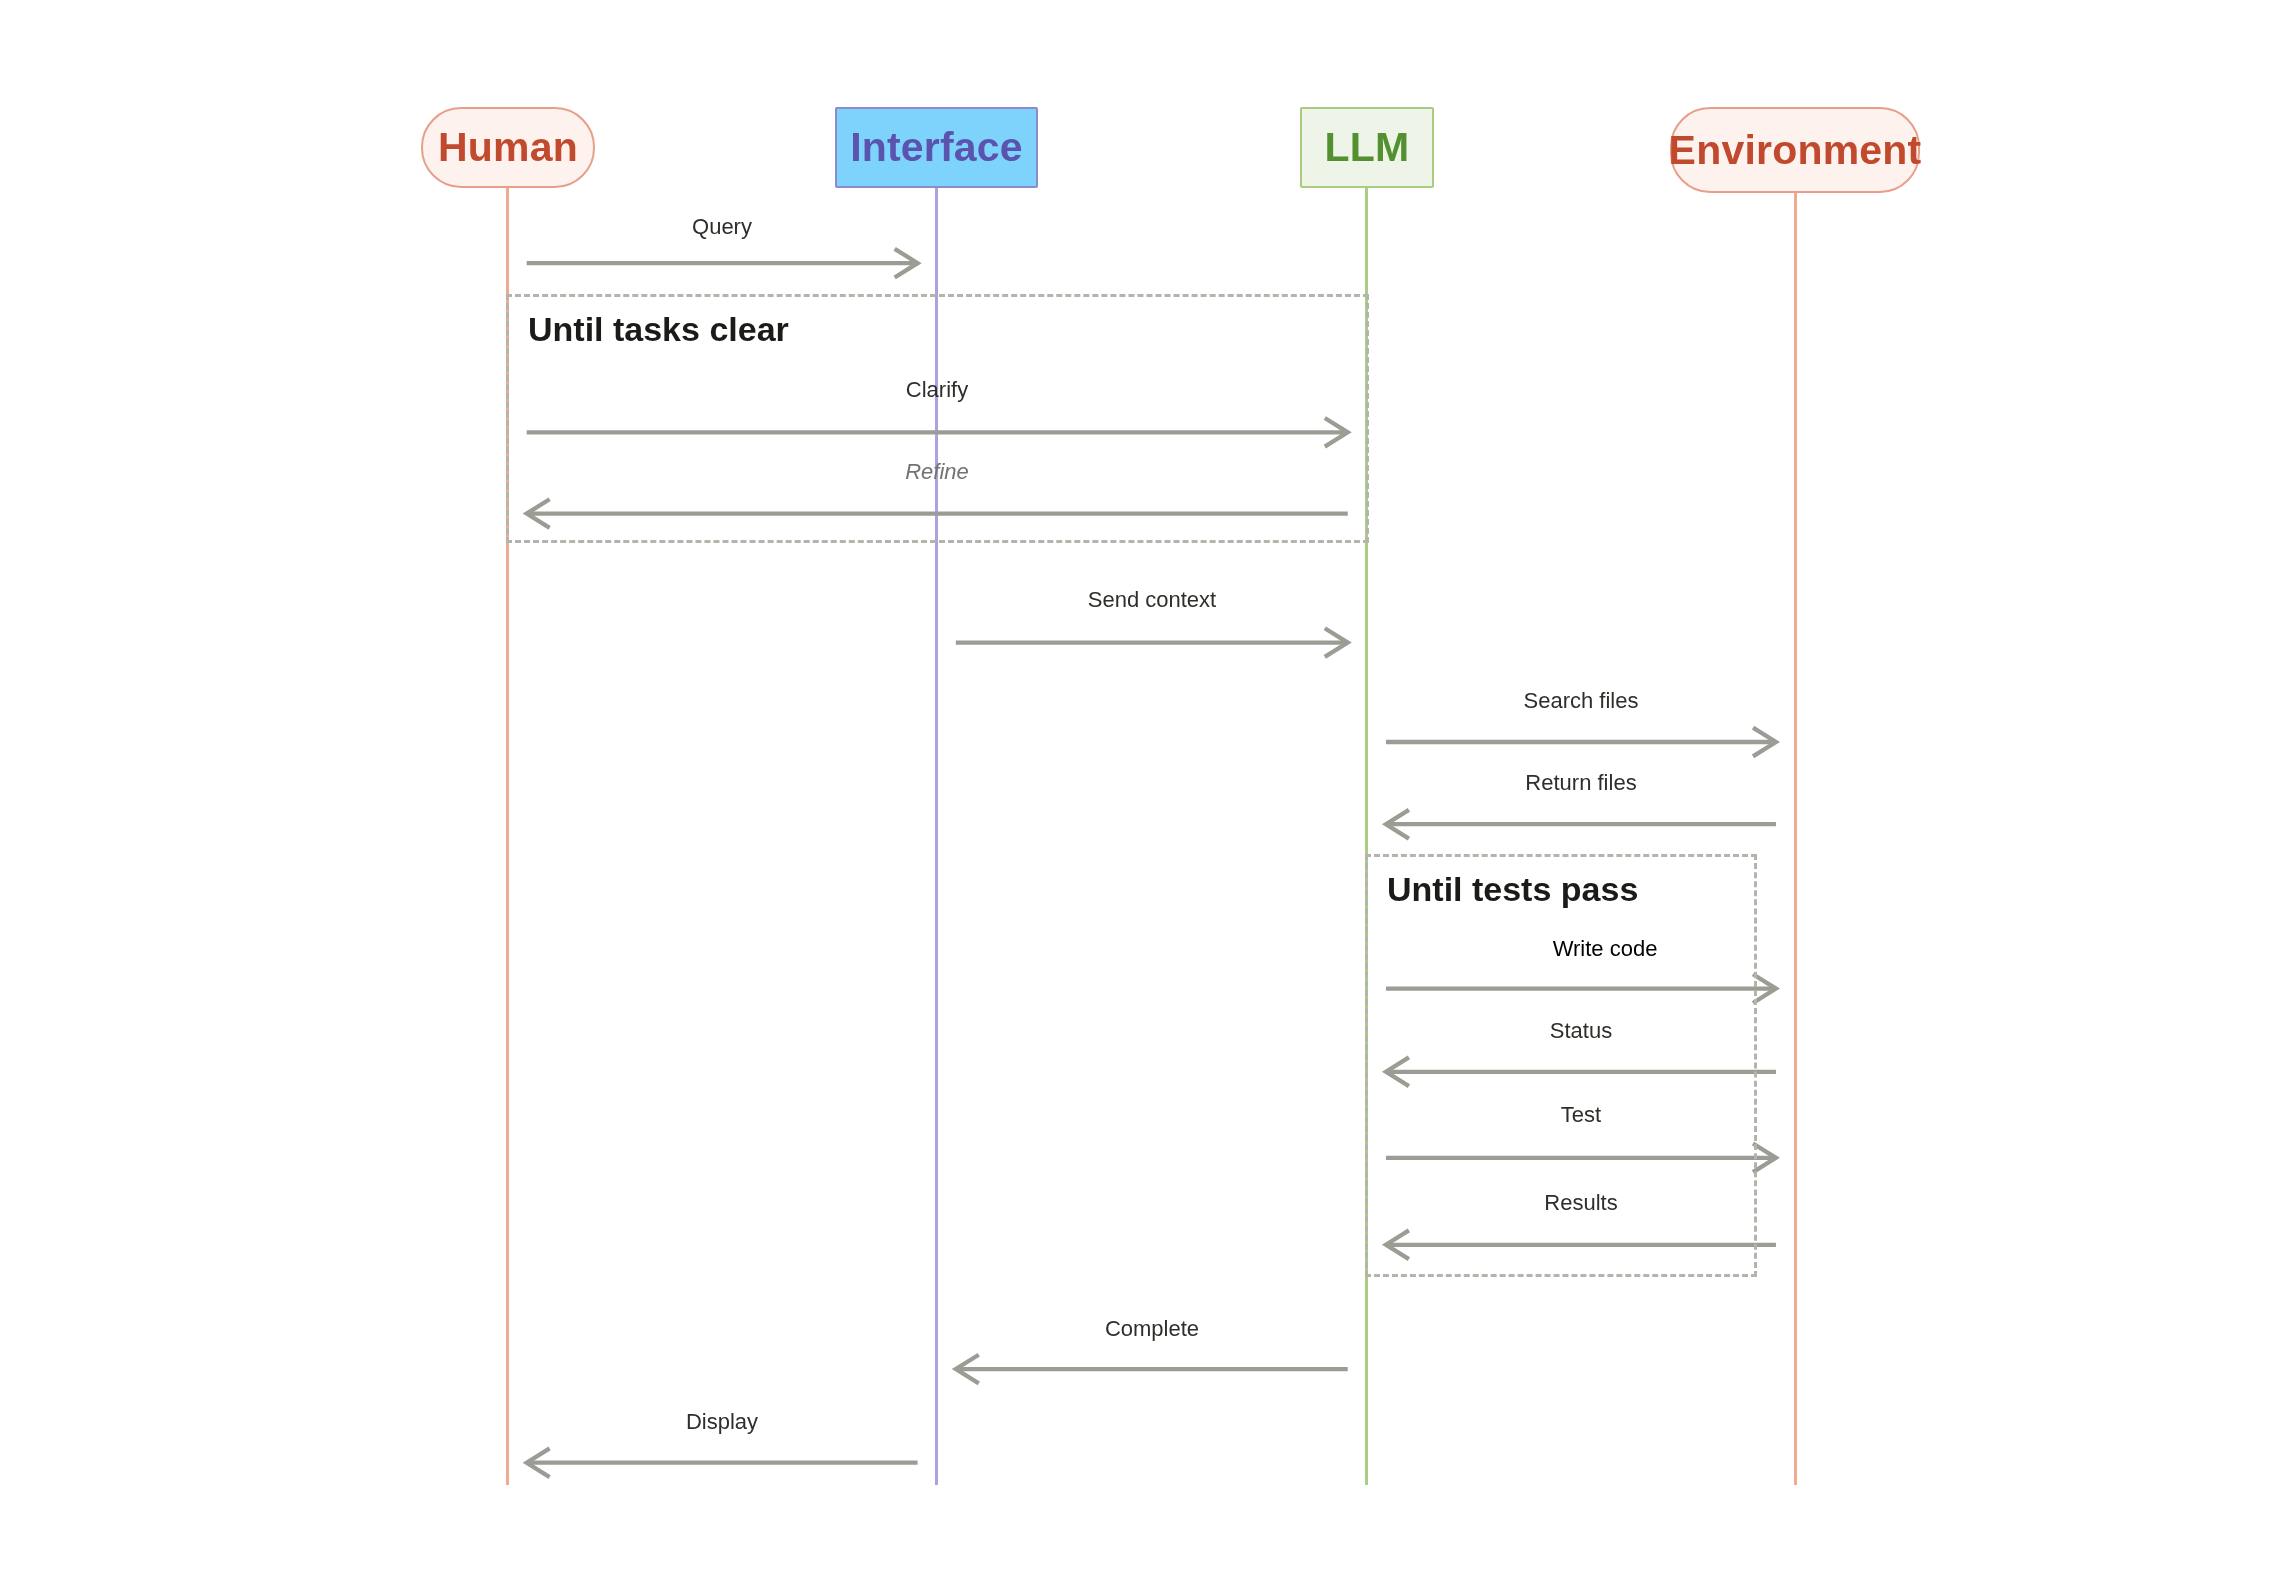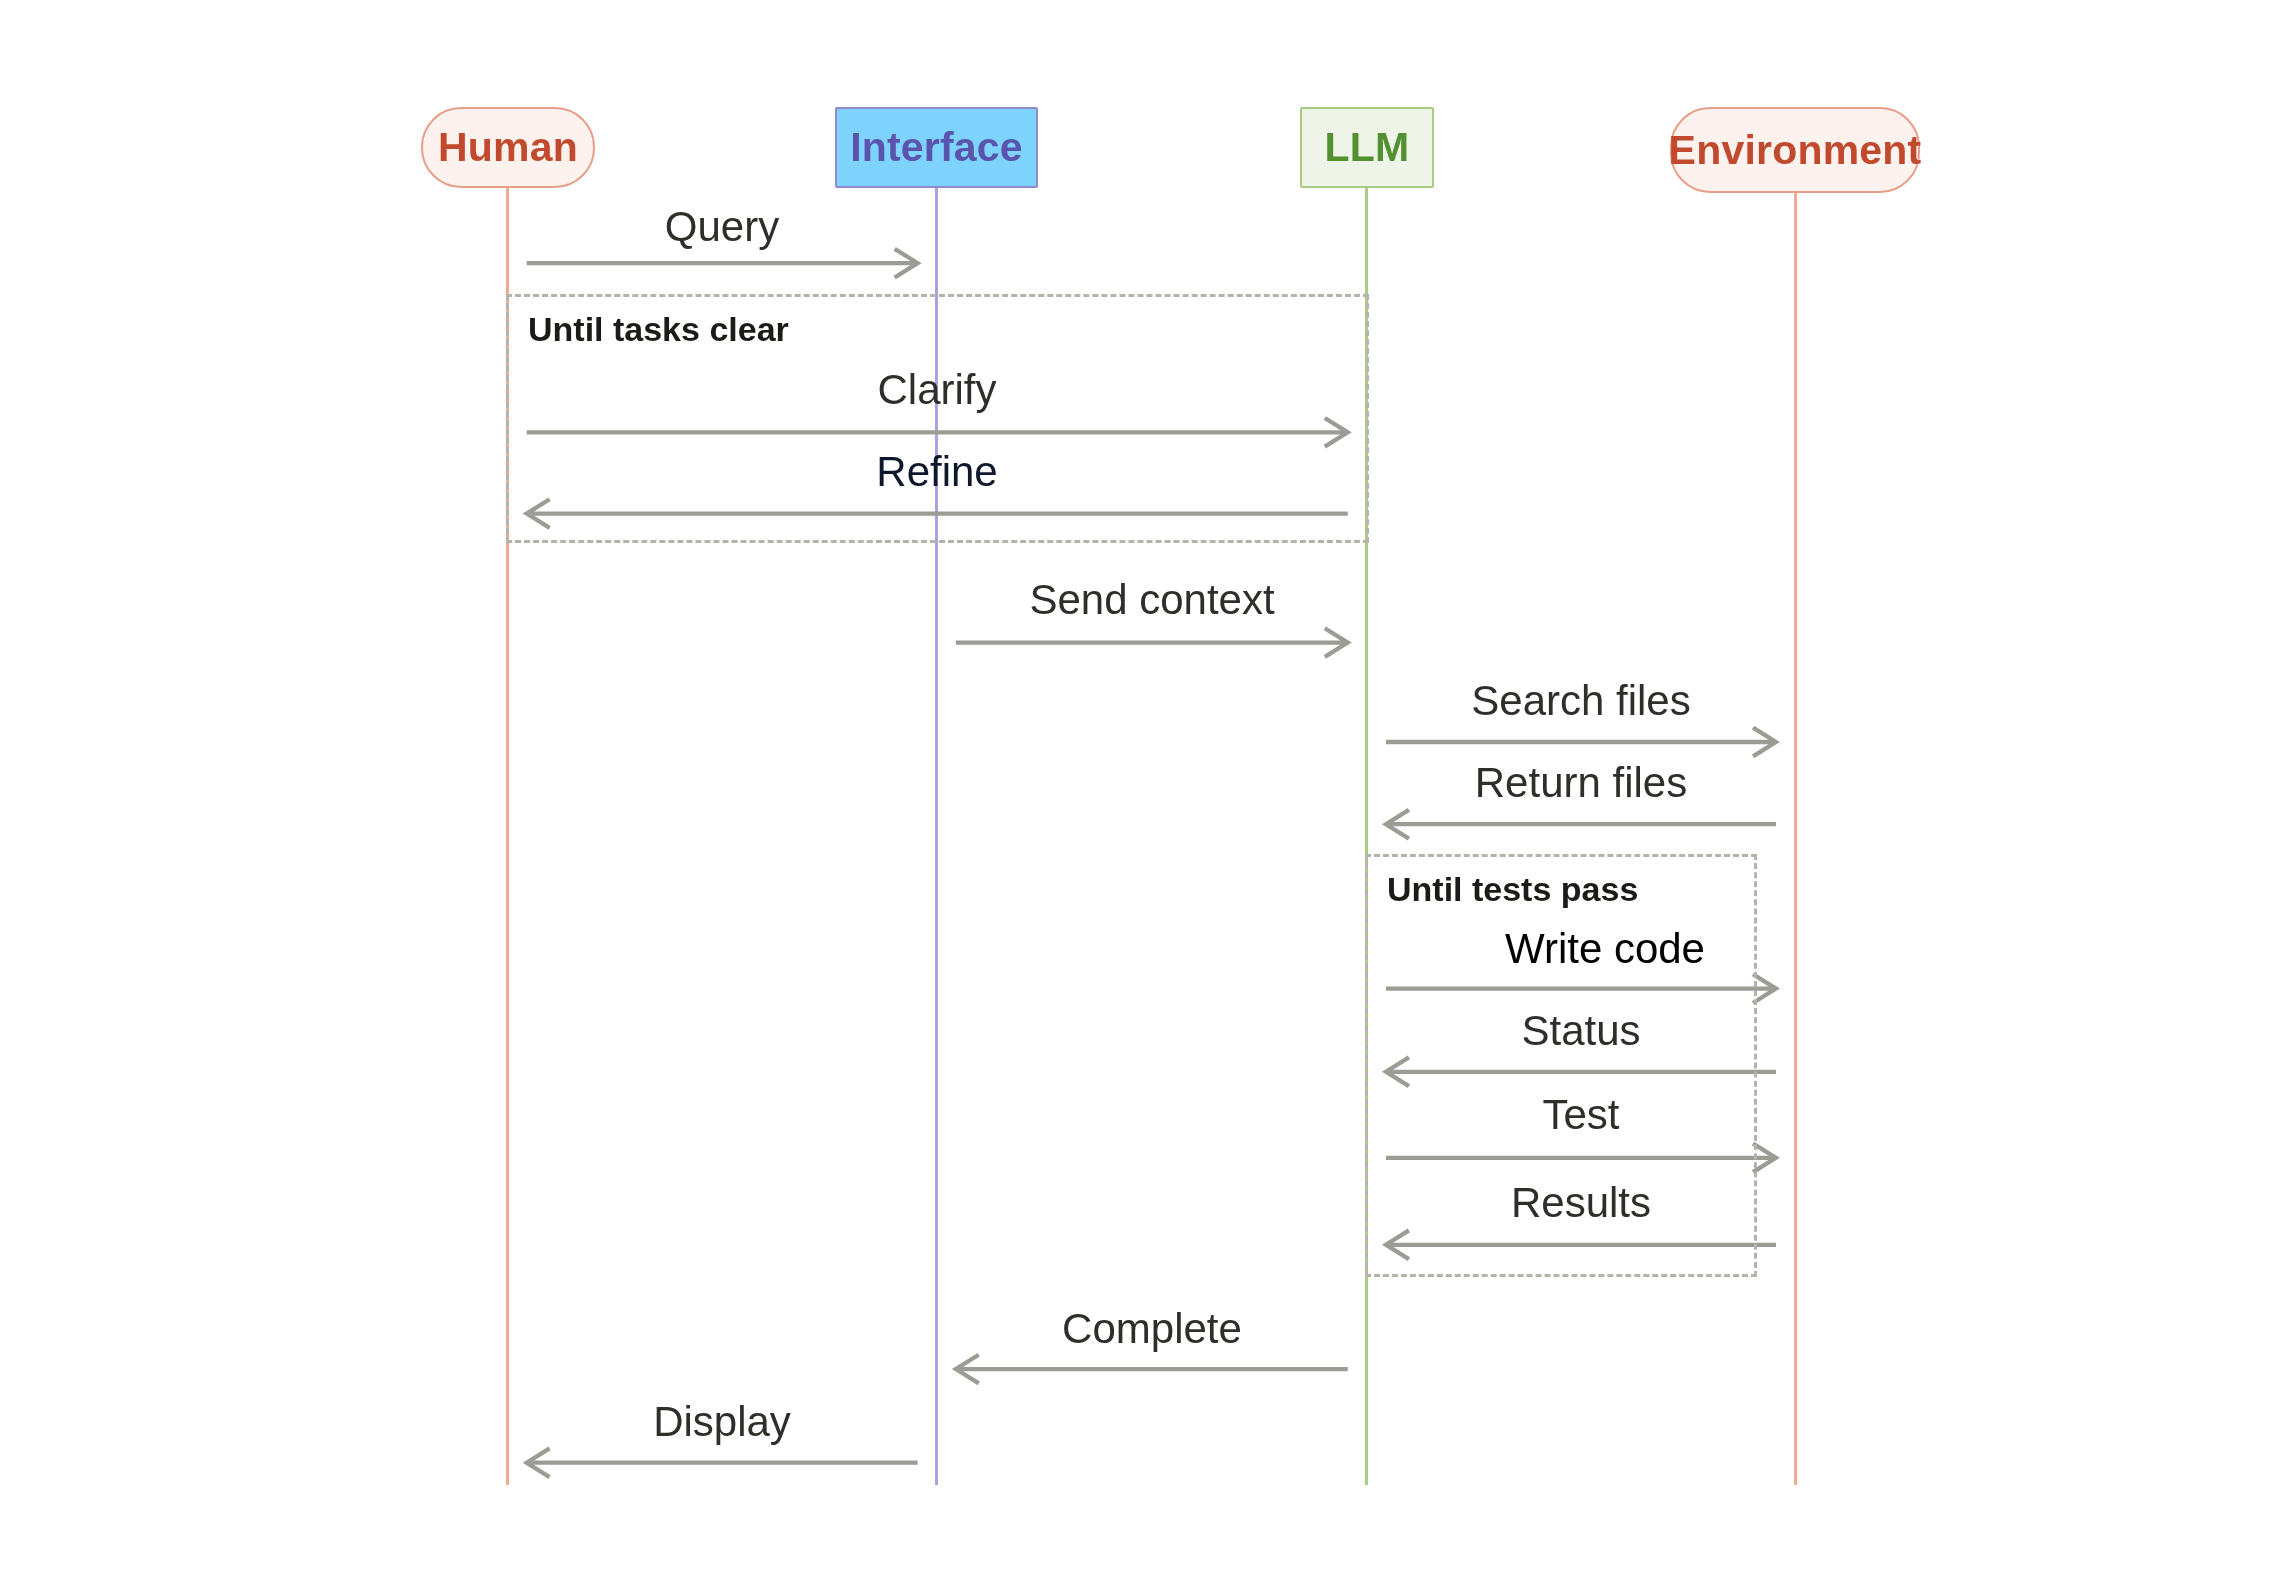--- a/index.html
+++ b/index.html
@@ -32,21 +32,21 @@
   .loop-title{
     position:absolute;
     left:19px;top:13.4px;
     font-size:34px;font-weight:bold;
     color:#1b1b18;
     white-space:nowrap;
   }
   .msg-label{
     position:absolute;
     transform:translate(-50%,-50%);
-    font-size:42px;
+    font-size:22px;
     color:#2e2e2a;
     white-space:nowrap;
   }
 </style>
 </head>
 <body>
 
 <div class="diagram">
 
   <div class="lifeline" style="left: 506px; top: 187px; height: 1298px; background: rgb(239, 170, 145);"></div>
@@ -120,21 +120,21 @@
     </div>
   <div class="actor rect" style="left: 1300px; top: 107px; width: 134px; height: 81px; background: rgb(238, 245, 232); border-color: rgb(168, 204, 128); color: rgb(83, 144, 48);">
       <span>LLM</span>
     </div>
   <div class="actor pill" style="left: 1670px; top: 107px; width: 250px; height: 86px; background: rgb(253, 242, 238); border-color: rgb(232, 158, 136); color: rgb(193, 74, 46);">
       <span>Environment</span>
     </div>
 
   <div class="msg-label" style="left: 722px; top: 227px; color: rgb(46, 46, 42);">Query</div>
   <div class="msg-label" style="left: 937px; top: 390px; color: rgb(46, 46, 42);">Clarify</div>
-  <div class="msg-label" style="left: 937px; top: 472px; color: #0f172a;">Refine</div>
+  <div class="msg-label" style="left: 937px; top: 472px; color: #737373; font-style: italic;">Refine</div>
   <div class="msg-label" style="left: 1152px; top: 600px; color: rgb(46, 46, 42);">Send context</div>
   <div class="msg-label" style="left: 1581px; top: 701px; color: rgb(46, 46, 42);">Search files</div>
   <div class="msg-label" style="left: 1581px; top: 783px; color: rgb(46, 46, 42);">Return files</div>
   <div class="msg-label" style="left: 1581px; top: 949px; color: #000000; margin-left: 24px;">Write code</div>
   <div class="msg-label" style="left: 1581px; top: 1031px; color: rgb(46, 46, 42);">Status</div>
   <div class="msg-label" style="left: 1581px; top: 1115px; color: rgb(46, 46, 42);">Test</div>
   <div class="msg-label" style="left: 1581px; top: 1203px; color: rgb(46, 46, 42);">Results</div>
   <div class="msg-label" style="left: 1152px; top: 1329px; color: rgb(46, 46, 42);">Complete</div>
   <div class="msg-label" style="left: 722px; top: 1422px; color: rgb(46, 46, 42);">Display</div>
 

